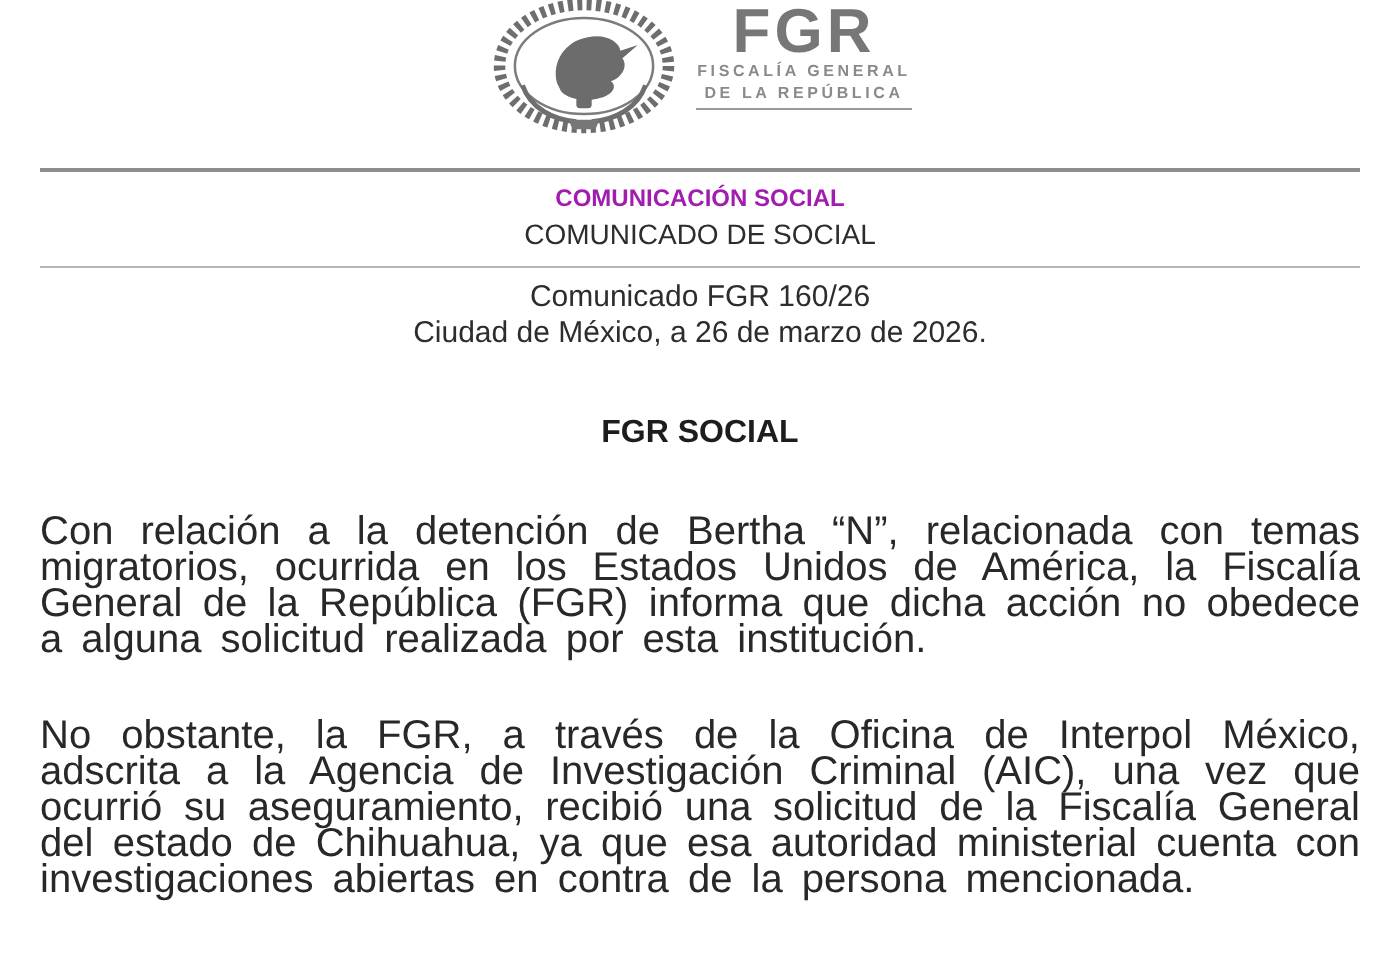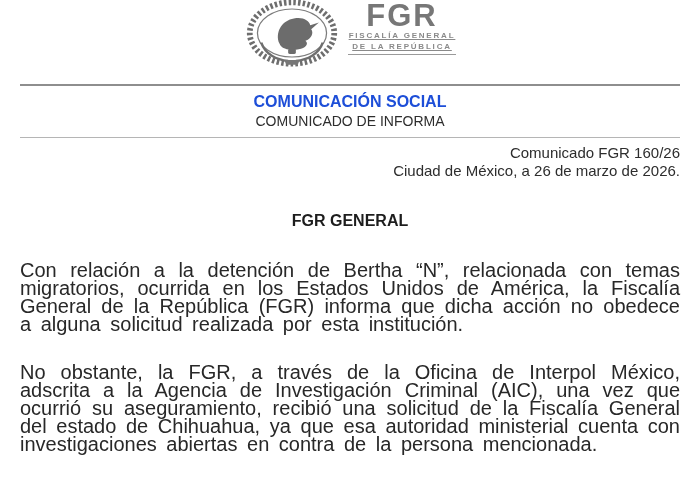--- a/index.html
+++ b/index.html
@@ -20,36 +20,36 @@
     gap:8px; overflow:hidden;
   }
   .seal { width:96px; height:70px; margin-top:-2px; flex:0 0 auto; }
   .logo-block { margin-top:3px; width:108px; text-align:center; }
   .logo-acronym {
     font-size:31px; font-weight:700; letter-spacing:2px;
     color:#777777; line-height:0.85;
   }
   .logo-sub {
     font-size:8px; font-weight:700; letter-spacing:1.8px;
-    color:#8a8a8a; margin-top:2px; white-space:nowrap;text-decoration:underline;
+    color:#8a8a8a; margin-top:2px; white-space:nowrap;
   }
   .logo-rule { height:1px; background:#9a9a9a; margin-top:3px; }
 
   
   .rule { border:0; margin:0 20px; }
   .rule-top { height:2px; background:#8e8e8e; margin-top:12px; }
   .rule-bottom { height:1px; background:#b5b5b5; margin-top:8px; }
 
   
   .banner { text-align:center; padding-top:7px; }
-  .banner-title { font-size:16px; font-weight:700; color:#1d4ed8; line-height:1.15; }
+  .banner-title { font-size:12px; font-weight:700; color:#a21caf; line-height:1.15; }
   .banner-subtitle { font-size:14px; color:#2d2d2d; margin-top:2px; line-height:1.15; }
 
   
-  .meta { margin:6px 20px 0; text-align:right; font-size:15px; line-height:18px; color:#2d2d2d; }
+  .meta { margin:6px 20px 0; text-align:center; font-size:15px; line-height:18px; color:#2d2d2d; }
 
   
   .headline { margin-top:32px; text-align:center; font-size:16px; font-weight:700; color:#1d1d1d; }
 
   
   .body-copy {
     margin:31px 20px 0;
     font-size:20px; line-height:18px;
     text-align:justify; text-justify:inter-word;
     word-spacing:4px;
@@ -79,30 +79,30 @@
       <div class="logo-sub">FISCALÍA GENERAL</div>
       <div class="logo-sub">DE LA REPÚBLICA</div>
       <div class="logo-rule"></div>
     </div>
   </header>
 
   <hr class="rule rule-top">
 
   <div class="banner">
     <div class="banner-title">COMUNICACIÓN SOCIAL</div>
-    <div class="banner-subtitle">COMUNICADO DE INFORMA</div>
+    <div class="banner-subtitle">COMUNICADO DE SOCIAL</div>
   </div>
 
   <hr class="rule rule-bottom">
 
   <div class="meta">
     <div>Comunicado FGR 160/26</div>
     <div>Ciudad de México, a 26 de marzo de 2026.</div>
   </div>
 
-  <div class="headline">FGR GENERAL</div>
+  <div class="headline">FGR SOCIAL</div>
 
   <div class="body-copy">
     <p>Con relación a la detención de Bertha “N”, relacionada con temas migratorios, ocurrida en los Estados Unidos de América, la Fiscalía General de la República (FGR) informa que dicha acción no obedece a alguna solicitud realizada por esta institución.</p>
     <p>No obstante, la FGR, a través de la Oficina de Interpol México, adscrita a la Agencia de Investigación Criminal (AIC), una vez que ocurrió su aseguramiento, recibió una solicitud de la Fiscalía General del estado de Chihuahua, ya que esa autoridad ministerial cuenta con investigaciones abiertas en contra de la persona mencionada.</p>
   </div>
 
 </div>
 
 </body></html>

